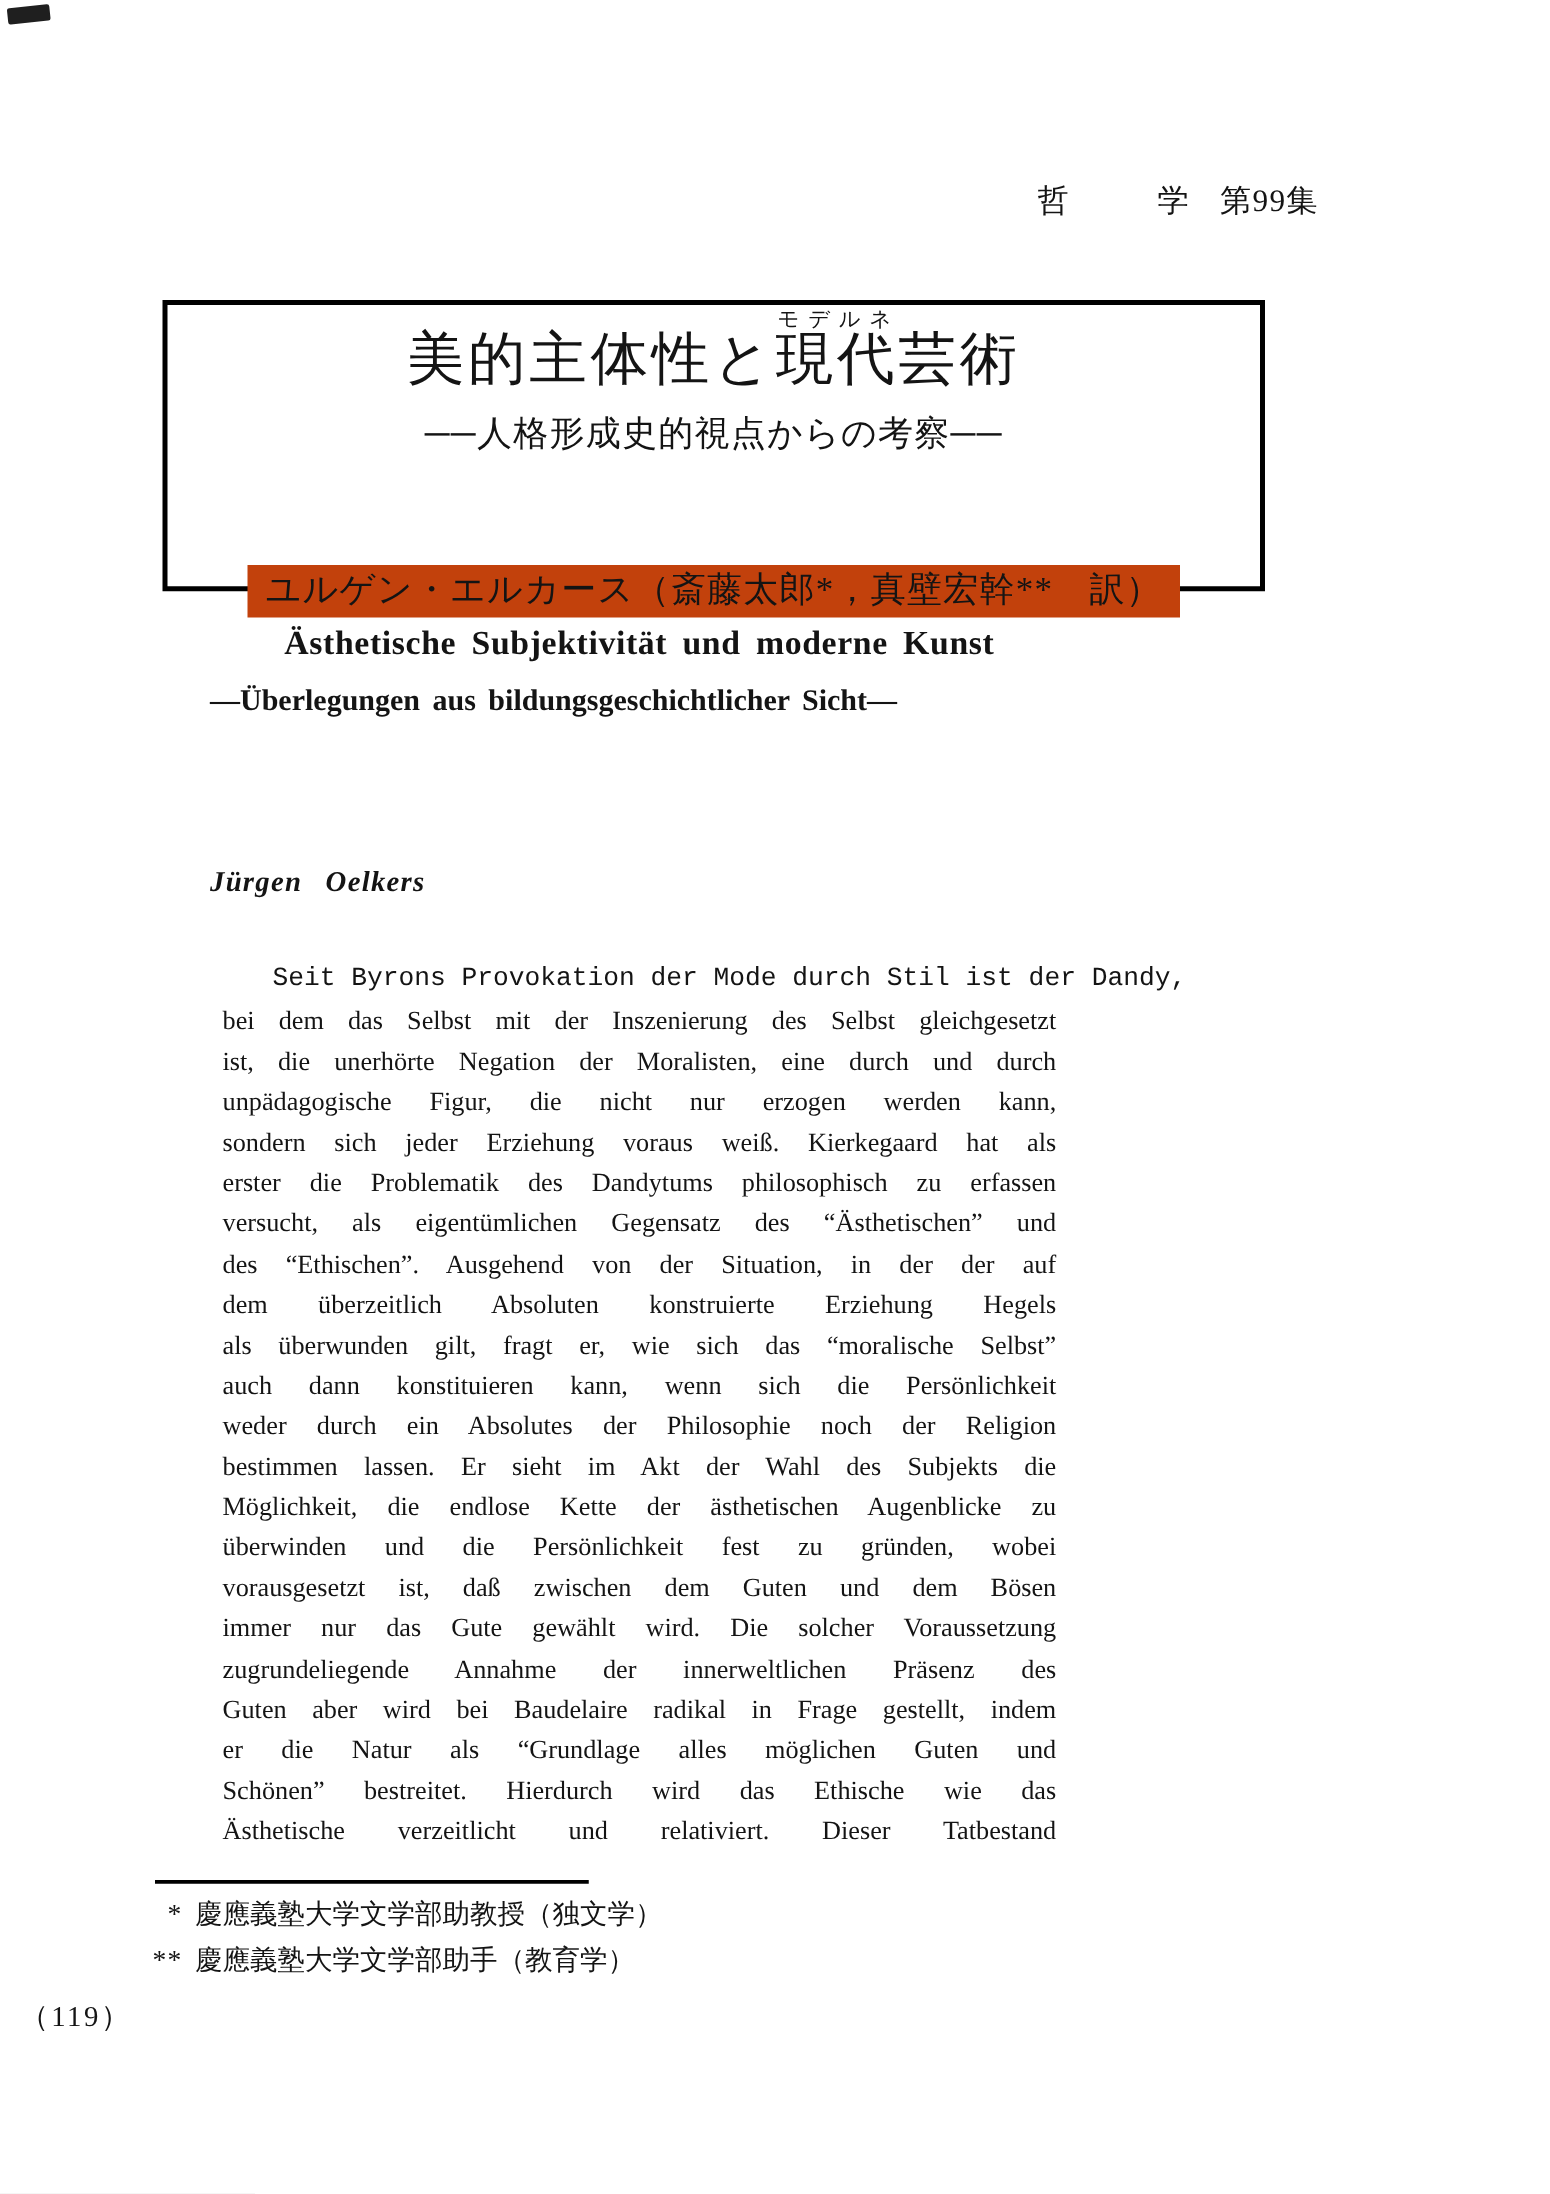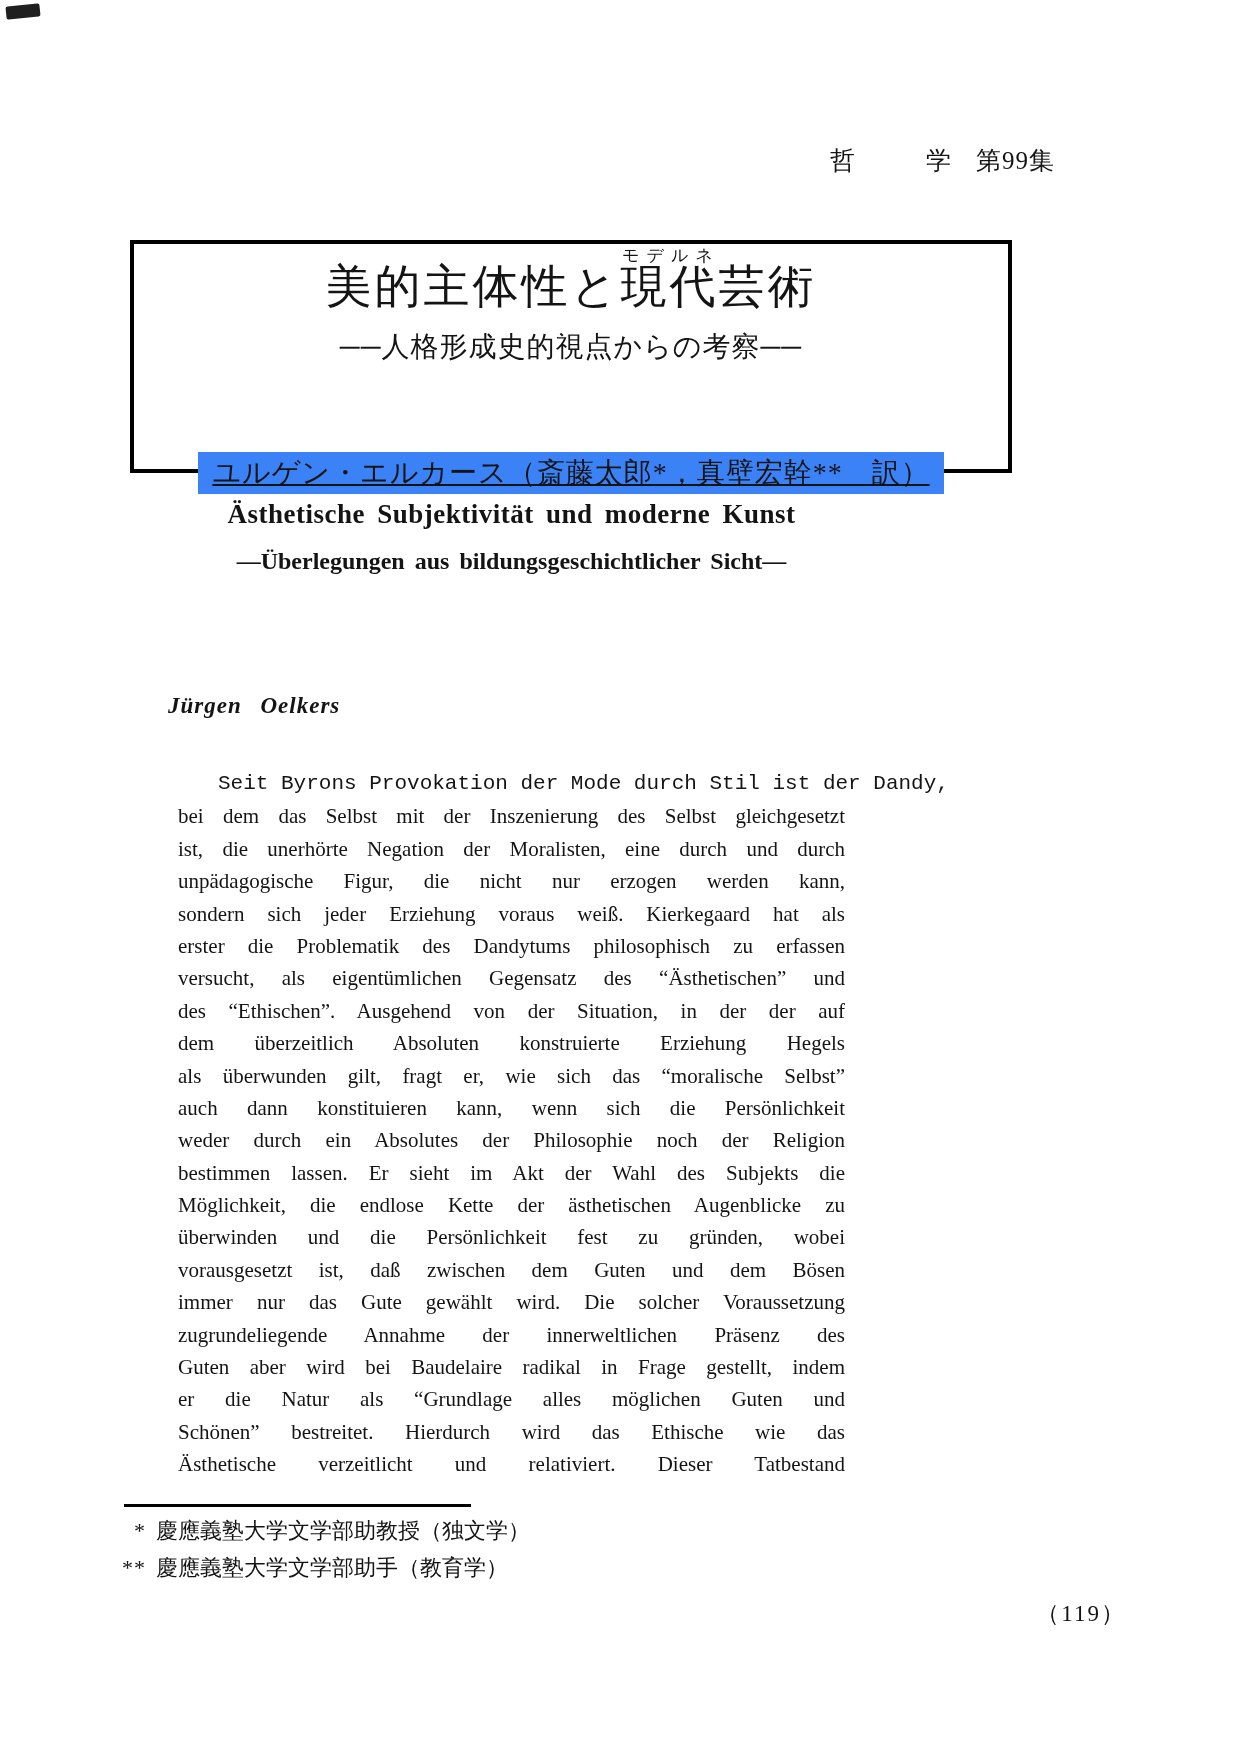--- a/index.html
+++ b/index.html
@@ -40,33 +40,33 @@
     font-size:17px; letter-spacing:4px; font-weight:normal;
   }
   .box-subtitle {
     margin-top:12px; font-size:28px; letter-spacing:1px; white-space:nowrap;
   }
   .box-authors {
     position:absolute; left:130px; top:452px; width:882px;
     text-align:center; font-size:28px; z-index:2; white-space:nowrap;
   }
   .box-authors .authors-text {
-    display:inline-block; background:#3b82f6; padding:0 14px;
-    line-height:42px; letter-spacing:1px;text-decoration:underline;
+    display:inline-block; background:#c2410c; padding:0 14px;
+    line-height:42px; letter-spacing:1px;
   }
 
   
   .de-title {
     position:absolute; left:168px; top:499px; width:687px;
     text-align:center; font-size:27px; font-weight:bold;
     word-spacing:5px; letter-spacing:.5px; white-space:nowrap;
   }
   .de-subtitle {
     position:absolute; left:168px; top:548px; width:687px;
-    text-align:center; font-size:24px; font-weight:bold;
+    text-align:left; font-size:24px; font-weight:bold;
     word-spacing:4px; white-space:nowrap;
   }
   .de-author {
     position:absolute; left:168px; top:693px; width:687px;
     text-align:left; font-size:23px; font-weight:bold; font-style:italic;
     word-spacing:12px; letter-spacing:1px;
   }
 
   
   .body-text {
@@ -87,22 +87,22 @@
     background:#000;
   }
   .footnotes {
     position:absolute; left:102px; top:1512px; font-size:22px;
   }
   .fn-row { display:flex; line-height:37px; white-space:nowrap; }
   .fn-marker { width:44px; text-align:right; padding-right:10px; letter-spacing:1px; }
 
   
   .page-number {
-    position:absolute; left:0; top:1598px; width:1126px;
-    text-align:right; font-size:23px; letter-spacing:2px;
+    position:absolute; left:16px; top:1598px; width:1126px;
+    text-align:left; font-size:23px; letter-spacing:2px;
   }
 </style>
 </head>
 <body>
 
 <div class="page">
 
   <div class="scan-mark"></div>
 
   <div class="journal-line">

